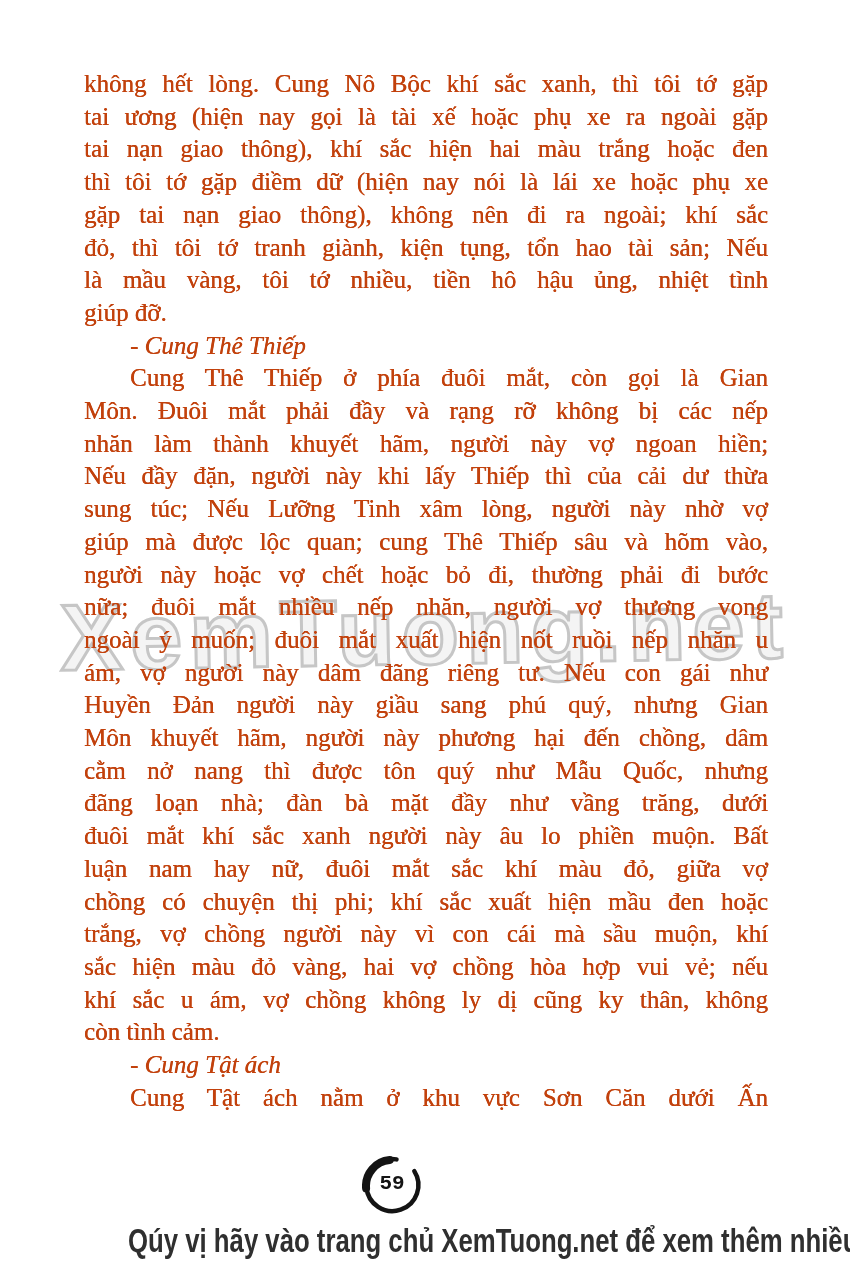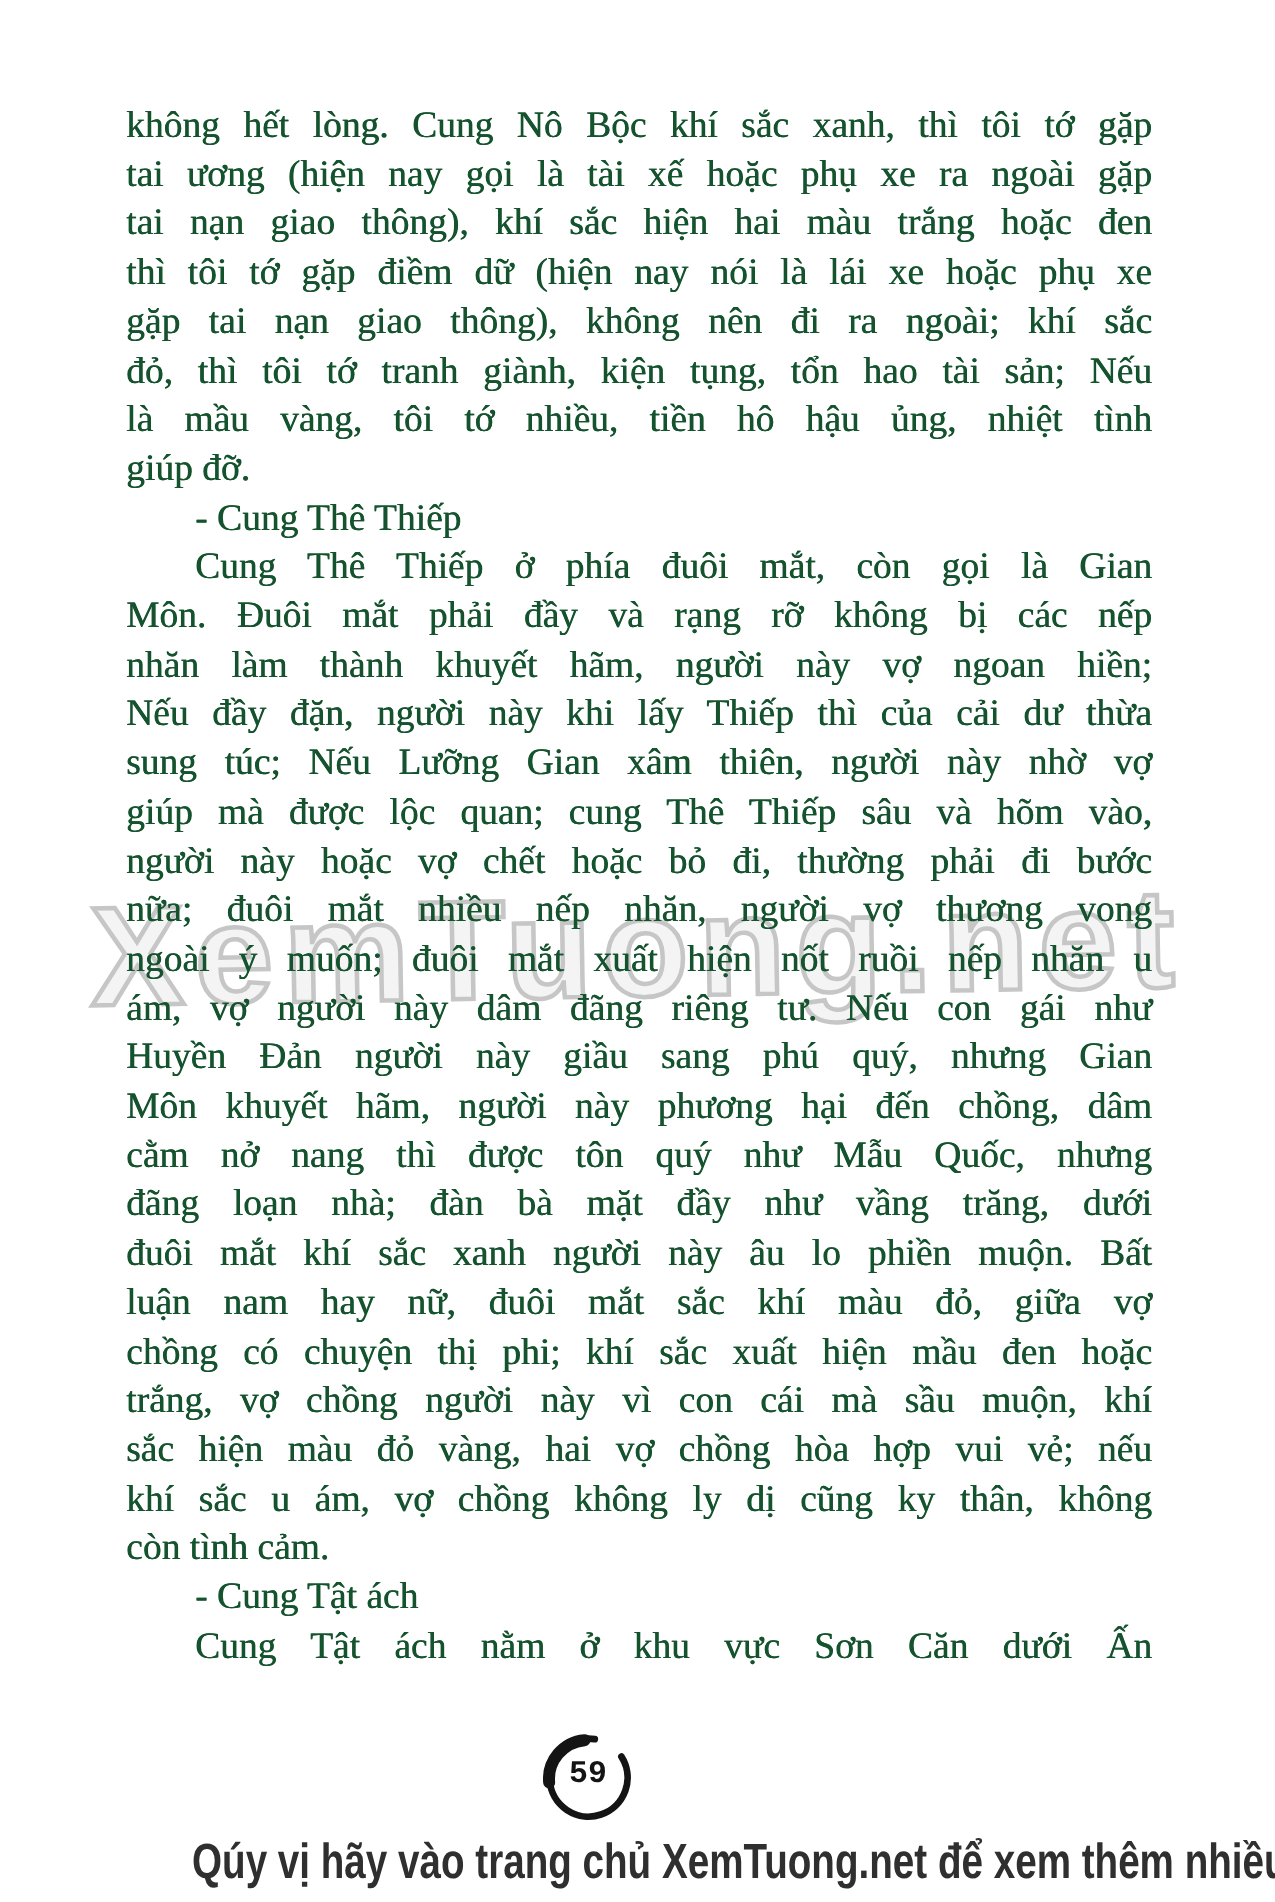--- a/index.html
+++ b/index.html
@@ -27,32 +27,32 @@
     z-index:0;
     user-select:none;
   }
 
   .text-block {
     position:absolute;
     left:84px; top:68px;
     width:684px;
     font-size:25px;
     line-height:32.7px;
-    color:#14532d;
+    color:#c2410c;
     z-index:1;
   }
   .line {
     text-align:justify;
     text-align-last:justify;
     white-space:normal;
     text-shadow:0.35px 0 0 currentColor; 
   }
   .line.last { text-align-last:left; }
   .line.indent { text-indent:46px; }
-  .line.heading { text-align:left; text-align-last:left; text-indent:46px; }
+  .line.heading { text-align:left; text-align-last:left; text-indent:46px;font-style:italic; }
 
   .page-number-wrap {
     position:absolute;
     left:362px; top:1154px;
     width:70px; height:70px;
     z-index:1;
   }
   .page-number-wrap svg { position:absolute; left:0; top:0; }
   .page-number-wrap .pn {
     position:absolute;
@@ -98,21 +98,21 @@
       <div class="line">thì tôi tớ gặp điềm dữ (hiện nay nói là lái xe hoặc phụ xe</div>
       <div class="line">gặp tai nạn giao thông), không nên đi ra ngoài; khí sắc</div>
       <div class="line">đỏ, thì tôi tớ tranh giành, kiện tụng, tổn hao tài sản; Nếu</div>
       <div class="line">là mầu vàng, tôi tớ nhiều, tiền hô hậu ủng, nhiệt tình</div>
       <div class="line last">giúp đỡ.</div>
       <div class="line heading">- Cung Thê Thiếp</div>
       <div class="line indent">Cung Thê Thiếp ở phía đuôi mắt, còn gọi là Gian</div>
       <div class="line">Môn. Đuôi mắt phải đầy và rạng rỡ không bị các nếp</div>
       <div class="line">nhăn làm thành khuyết hãm, người này vợ ngoan hiền;</div>
       <div class="line">Nếu đầy đặn, người này khi lấy Thiếp thì của cải dư thừa</div>
-      <div class="line">sung túc; Nếu Lưỡng Gian xâm thiên, người này nhờ vợ</div>
+      <div class="line">sung túc; Nếu Lưỡng Tinh xâm lòng, người này nhờ vợ</div>
       <div class="line">giúp mà được lộc quan; cung Thê Thiếp sâu và hõm vào,</div>
       <div class="line">người này hoặc vợ chết hoặc bỏ đi, thường phải đi bước</div>
       <div class="line">nữa; đuôi mắt nhiều nếp nhăn, người vợ thương vong</div>
       <div class="line">ngoài ý muốn; đuôi mắt xuất hiện nốt ruồi nếp nhăn u</div>
       <div class="line">ám, vợ người này dâm đãng riêng tư. Nếu con gái như</div>
       <div class="line">Huyền Đản người này giầu sang phú quý, nhưng Gian</div>
       <div class="line">Môn khuyết hãm, người này phương hại đến chồng, dâm</div>
       <div class="line">cằm nở nang thì được tôn quý như Mẫu Quốc, nhưng</div>
       <div class="line">đãng loạn nhà; đàn bà mặt đầy như vầng trăng, dưới</div>
       <div class="line">đuôi mắt khí sắc xanh người này âu lo phiền muộn. Bất</div>

